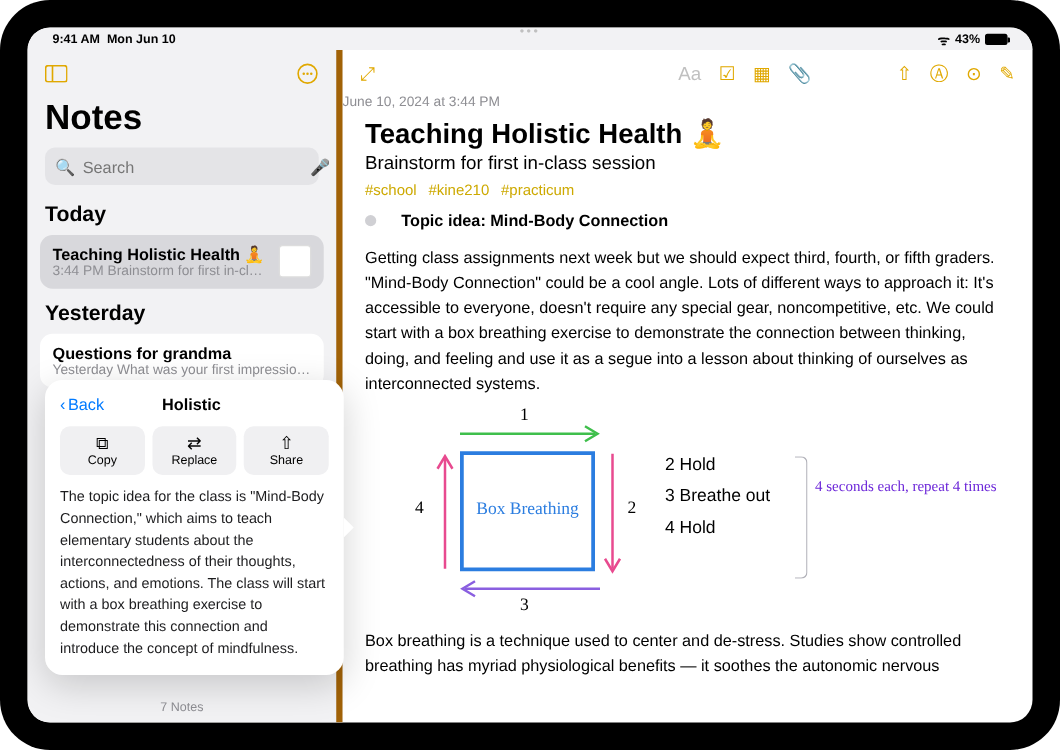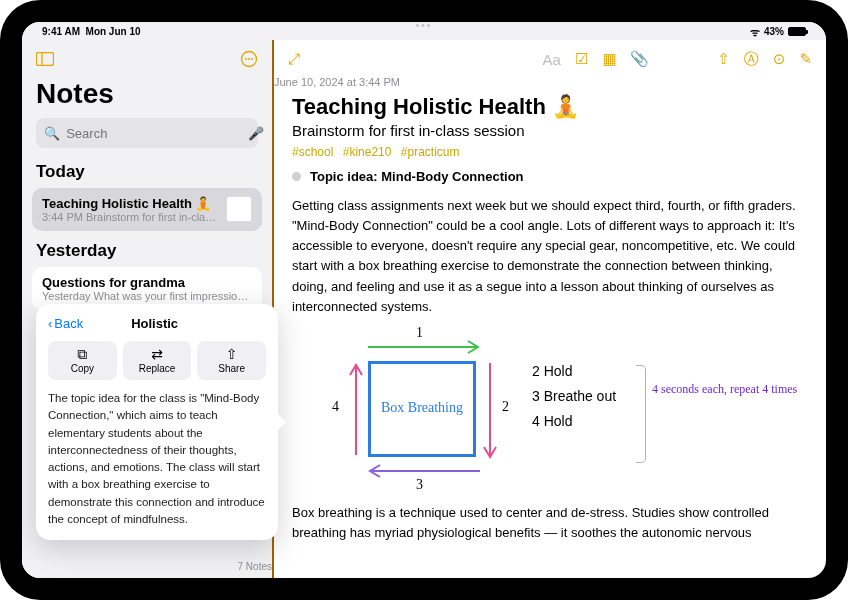--- a/index.html
+++ b/index.html
@@ -5,21 +5,21 @@
 *{margin:0;padding:0;box-sizing:border-box;font-family:-apple-system,BlinkMacSystemFont,"Segoe UI",sans-serif}
 html,body{width:848px;height:600px;overflow:hidden}
 .device{width:848px;height:600px;background:#000;border-radius:40px;padding:22px;position:relative}
 .screen{width:100%;height:100%;background:#fff;border-radius:18px;overflow:hidden;display:flex;flex-direction:column}
 .statusbar{height:18px;display:flex;justify-content:space-between;align-items:center;padding:0 20px;font-size:10px;font-weight:600;background:#f2f2f4}
 .statusbar .right{display:flex;align-items:center;gap:4px}
 .statusbar .battery{width:18px;height:9px;border:1px solid #000;border-radius:2px;position:relative;background:#000}
 .statusbar .battery::after{content:"";position:absolute;right:-3px;top:2px;width:2px;height:4px;background:#000;border-radius:0 1px 1px 0}
 .wifi{font-size:11px}
 .content{flex:1;display:flex;min-height:0}
-.sidebar{width:252px;background:#f2f2f4;display:flex;flex-direction:column;border-right:2px solid #a16207;position:relative}
+.sidebar{width:252px;background:#f2f2f4;display:flex;flex-direction:column;border-right:5px solid #a16207;position:relative}
 .sb-toolbar{display:flex;justify-content:space-between;padding:8px 12px}
 .icon-btn{width:22px;height:22px;display:flex;align-items:center;justify-content:center;color:#e0a800;cursor:pointer}
 .sb-title{font-size:28px;font-weight:700;padding:0 14px 8px}
 .search-wrap{margin:0 14px 10px;background:#e4e4e7;border-radius:8px;height:30px;display:flex;align-items:center;padding:0 8px;gap:6px}
 .search-wrap input{flex:1;border:none;background:transparent;font-size:13px;outline:none;color:#7a7a7e}
 .search-ic{color:#8e8e93;font-size:13px}
 .mic-ic{color:#8e8e93;font-size:13px}
 .section-hdr{font-size:17px;font-weight:700;padding:4px 14px 6px}
 .note-item{margin:0 10px 6px;border-radius:10px;padding:8px 10px;display:flex;gap:8px}
 .note-item.selected{background:#d8d8dc}
@@ -29,35 +29,35 @@
 .note-thumb{width:26px;height:26px;background:#fff;border:1px solid #ddd;border-radius:3px;flex-shrink:0}
 .popover{position:absolute;left:14px;right:-6px;top:264px;background:#fff;border-radius:14px;box-shadow:0 8px 30px rgba(0,0,0,0.18);padding:12px;z-index:10}
 .pop-arrow{position:absolute;right:-8px;top:110px;width:0;height:0;border-top:8px solid transparent;border-bottom:8px solid transparent;border-left:8px solid #fff}
 .pop-hdr{display:flex;align-items:center;margin-bottom:10px}
 .pop-back{color:#007aff;font-size:13px;display:flex;align-items:center;gap:2px;cursor:pointer}
 .pop-title{flex:1;text-align:center;font-size:13px;font-weight:600;margin-left:-40px}
 .pop-actions{display:flex;gap:6px;margin-bottom:10px}
 .pop-btn{flex:1;background:#f0f0f2;border-radius:8px;padding:6px 4px;display:flex;flex-direction:column;align-items:center;gap:2px;cursor:pointer;font-size:10px}
 .pop-btn-ic{font-size:14px;line-height:14px}
 .pop-text{font-size:11.5px;line-height:1.5;color:#1c1c1e}
-.sb-footer{margin-top:auto;text-align:right;font-size:10px;color:#8e8e93;padding:4px 0 6px}
+.sb-footer{margin-top:auto;text-align:center;font-size:10px;color:#8e8e93;padding:4px 0 6px}
 .pre-footer{font-size:10px;color:#8e8e93;padding:4px 16px;white-space:nowrap;overflow:hidden;text-overflow:ellipsis}
 .main{flex:1;display:flex;flex-direction:column;min-width:0}
 .m-toolbar{height:38px;display:flex;align-items:center;padding:0 14px;gap:14px}
 .m-dots{flex:1;text-align:center;color:#c0c0c0;font-size:10px;letter-spacing:2px;position:absolute;left:50%;transform:translateX(-50%);top:20px}
 .m-toolbar .spacer{flex:1}
 .tb-ic{color:#e0a800;font-size:15px;cursor:pointer}
 .tb-ic.gray{color:#c0c0c0}
 .m-date{font-size:11px;color:#8e8e93;margin-top:-2px;margin-bottom:6px}
 .m-body{padding:0 18px 12px;overflow:hidden}
 .doc-title{font-size:22px;font-weight:700;margin-bottom:2px}
 .doc-sub{font-size:15px;font-weight:400;margin-bottom:6px}
 .tags{font-size:12px;color:#cda900;margin-bottom:10px}
 .tags span{margin-right:6px}
-.topic-row{display:flex;align-items:center;gap:9px;margin-bottom:12px}
+.topic-row{display:flex;align-items:center;gap:20px;margin-bottom:12px}
 .bullet{width:9px;height:9px;border-radius:50%;background:#d0d0d4}
 .topic-label{font-size:13px;font-weight:700}
 .para{font-size:13px;line-height:1.55;margin-bottom:12px}
 .sketch{position:relative;height:160px;margin:6px 0 14px}
 .box{position:absolute;left:76px;top:32px;width:108px;height:96px;border:3px solid #2b7de0;display:flex;align-items:center;justify-content:center;text-align:center;color:#2b7de0;font-size:14px;font-family:"Comic Sans MS",cursive;line-height:1.2}
 .num{position:absolute;font-size:14px;font-family:"Comic Sans MS",cursive}
 .arrow{position:absolute}
 .steps{position:absolute;left:240px;top:30px;font-size:14px;font-family:"Comic Sans MS",cursive;line-height:1.8}
 .hint{position:absolute;left:360px;top:52px;font-size:12px;color:#6d28d9;font-family:"Comic Sans MS",cursive;line-height:1.4}
 .bracket{position:absolute;left:344px;top:36px;width:10px;height:98px;border-right:1.5px solid #b0b0b8;border-top:1.5px solid #b0b0b8;border-bottom:1.5px solid #b0b0b8;border-radius:0 5px 5px 0}

